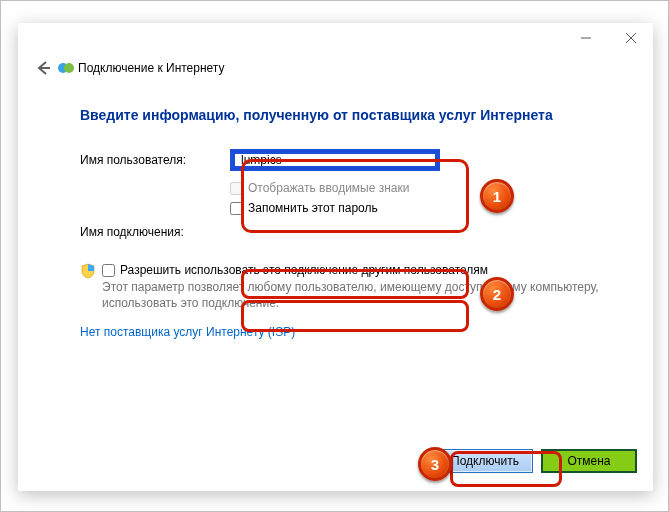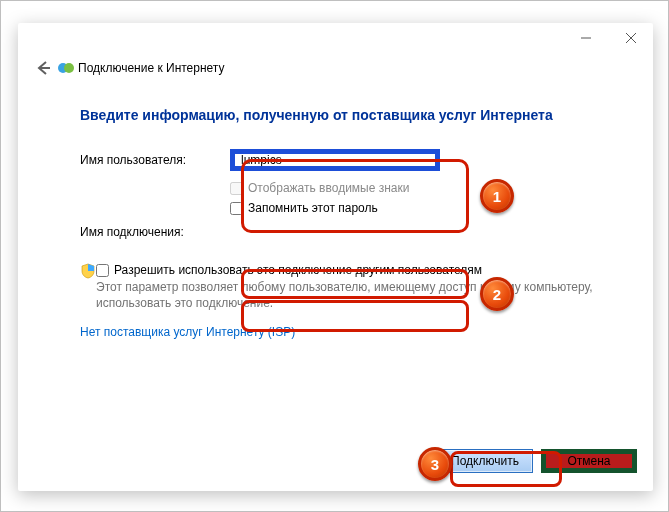--- a/index.html
+++ b/index.html
@@ -128,20 +128,21 @@
   .checkbox-line.disabled { color: #8a8a8a; }
   .checkbox-line.disabled input { filter: grayscale(1); }
   .offset-check {
     margin-left: 150px;
   }
   .spacer-sm { height: 6px; }
 
   .share-block {
     margin-top: 24px;
     display: flex;
+    gap: 6px;
   }
   .shield-icon { width:16px; height:16px; flex:0 0 16px; }
   .share-text {
     flex: 1;
   }
   .share-desc {
     color: #737373;
     font-size: 12px;
     margin-top: 2px;
     line-height: 1.35;
@@ -157,22 +158,22 @@
   .footer {
     position: absolute;
     bottom: 18px;
     right: 16px;
     display: flex;
     gap: 8px;
   }
   .btn {
     min-width: 96px;
     height: 24px;
-    border: 5px solid #14532d;
-    background: #b91c1c;
+    border: 2px solid #14532d;
+    background: #84cc16;
     font-family: inherit;
     font-size: 12px;
     color: #000;
     padding: 0 12px;
   }
   .btn.primary {
     background: linear-gradient(#cfe4ff,#a9ccf3);
     border: 1px solid #2a6fc1;
     box-shadow: inset 0 0 0 1px rgba(255,255,255,0.6);
   }

